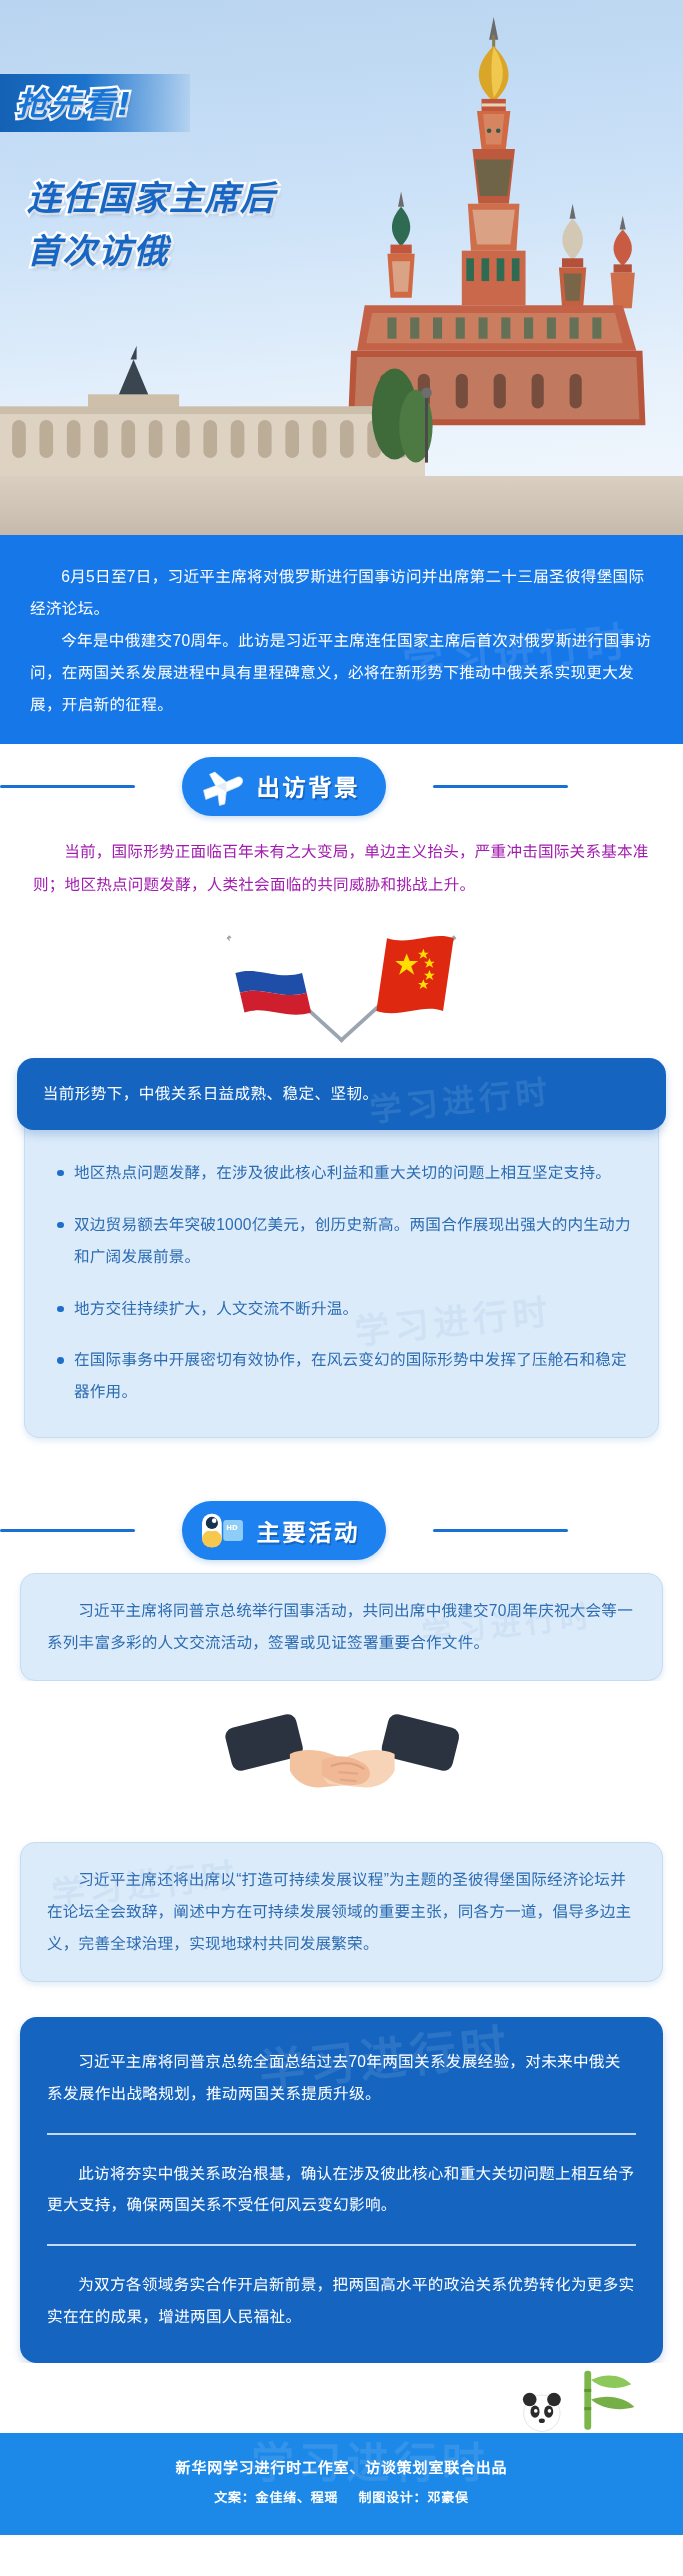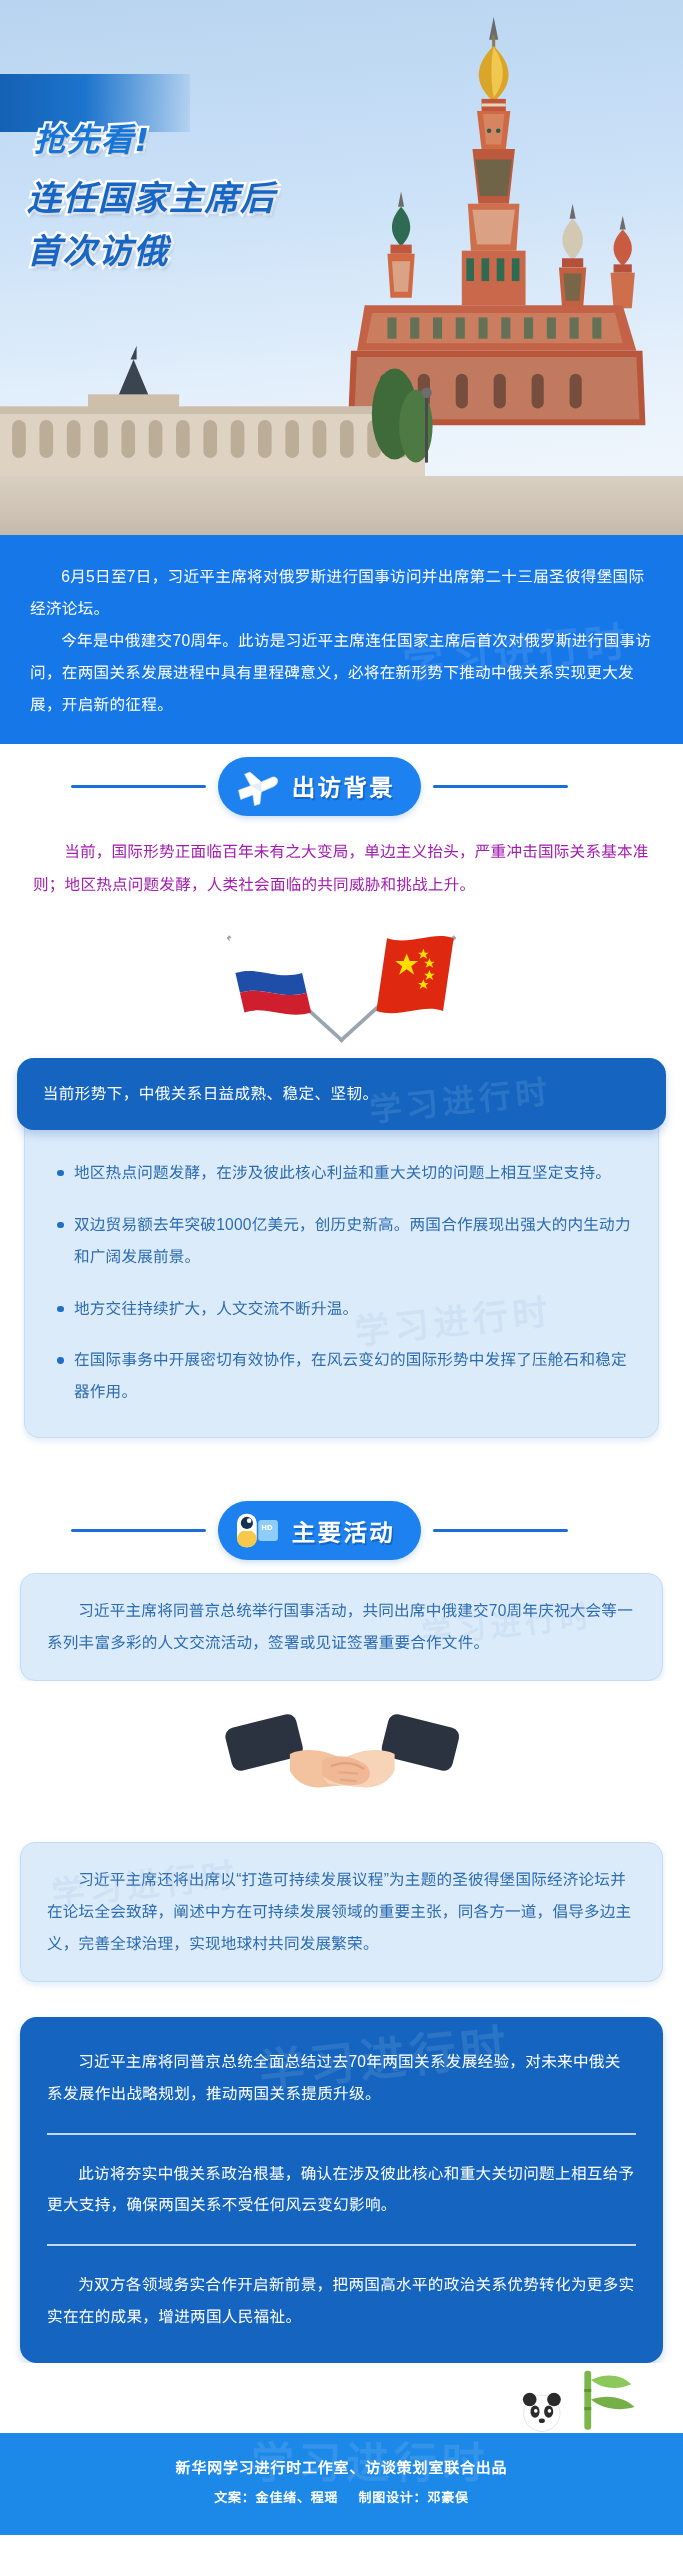--- a/index.html
+++ b/index.html
@@ -63,32 +63,31 @@
   .flash-banner {
     position: absolute;
     left: 0;
     top: 74px;
     height: 58px;
     width: 190px;
     background: linear-gradient(90deg,#1461b4 0%, #1d74cd 45%, rgba(40,125,205,0.10) 100%);
   }
   .flash-text {
     position: absolute;
-    left: 34px;
+    left: 16px;
     top: 78px;
     font-size: 32px;
     font-weight: 700;
     font-style: italic;
     letter-spacing: 1.5px;
     color: #1775d8;
     -webkit-text-stroke: 4.6px #ffffff;
     paint-order: stroke fill;
     text-shadow: 1.5px 2.3px 3px rgba(40,80,130,0.35);
     font-family: "DejaVu Sans", "Liberation Sans", sans-serif;
-    margin-top: 36px;
   }
 
   
   .headline-wrap {
     position: absolute;
     left: 27px;
     top: 166px;
     width: 395px;
   }
   .headline-1 {
@@ -154,21 +153,21 @@
     transform: rotate(-6deg);
   }
 
   
   .section-head {
     position: relative;
     width: 568px;
     height: 85px;
     display: flex;
     align-items: center;
-    justify-content: flex-end;
+    justify-content: space-between;
     gap: 0;
     background: #ffffff;
   }
   .rule {
     height: 3px;
     width: 135px;
     background: #1a6fd4;
     border-radius: 1.5px;
   }
   .pill {

